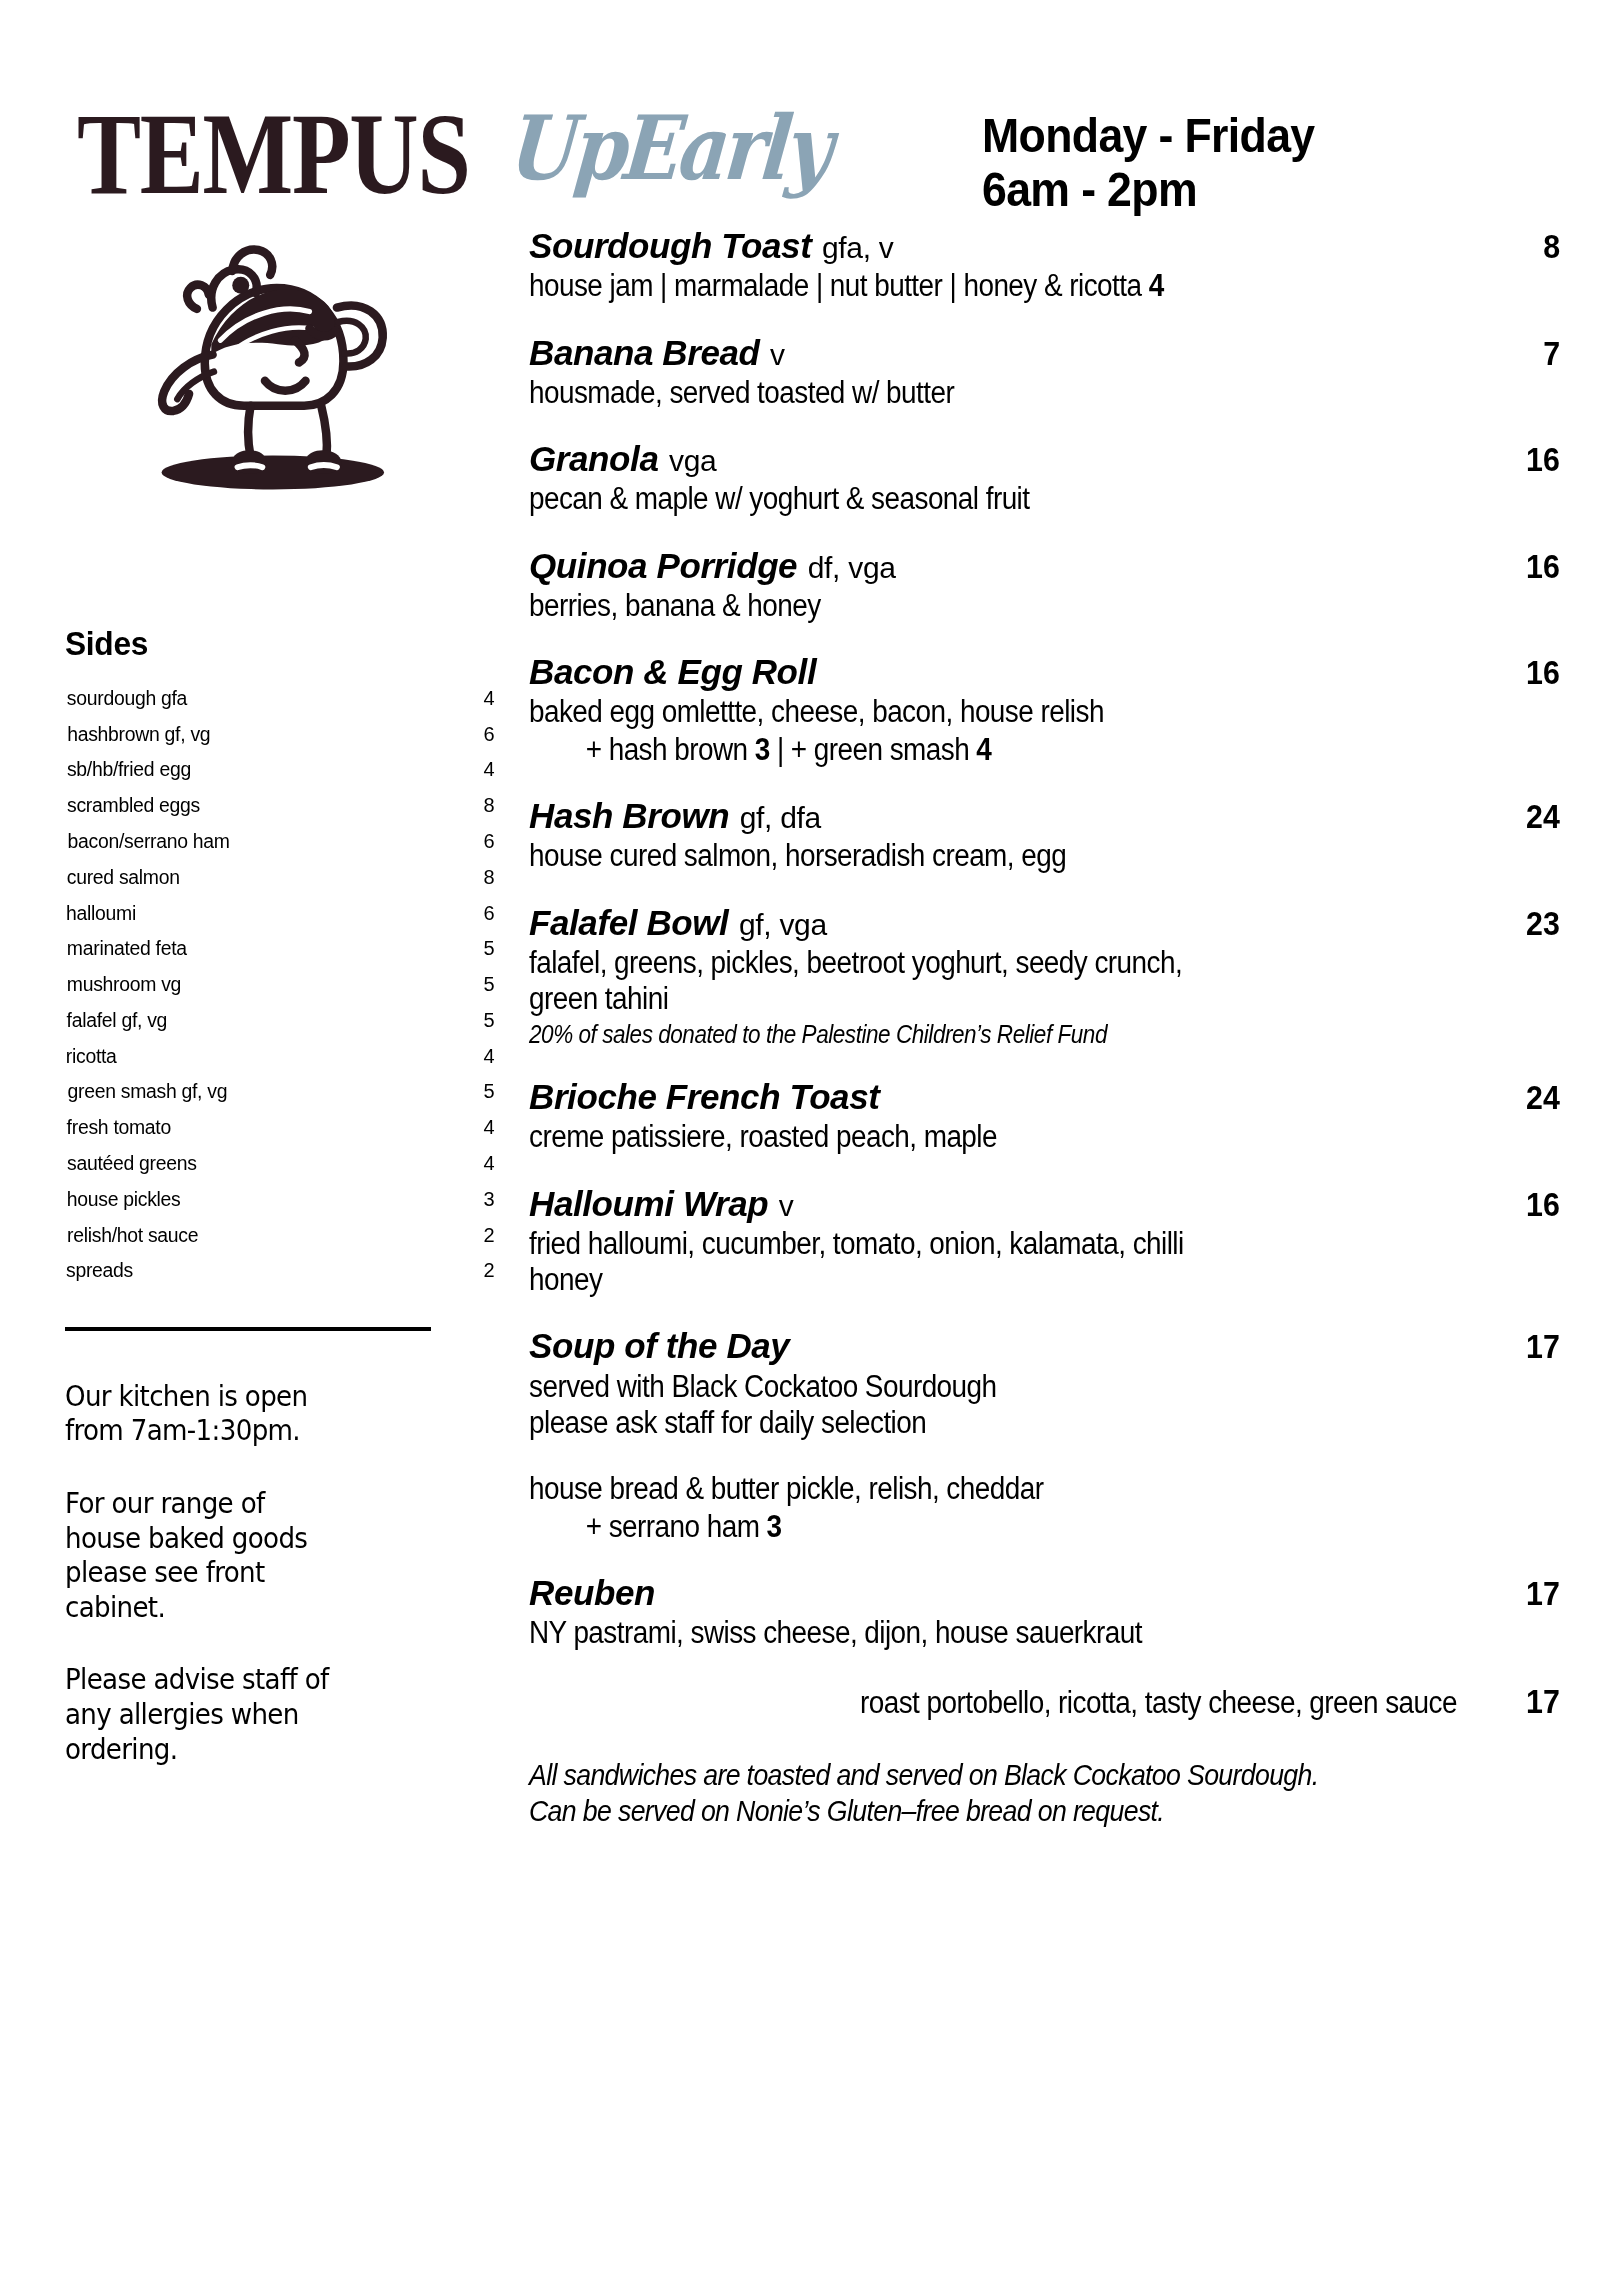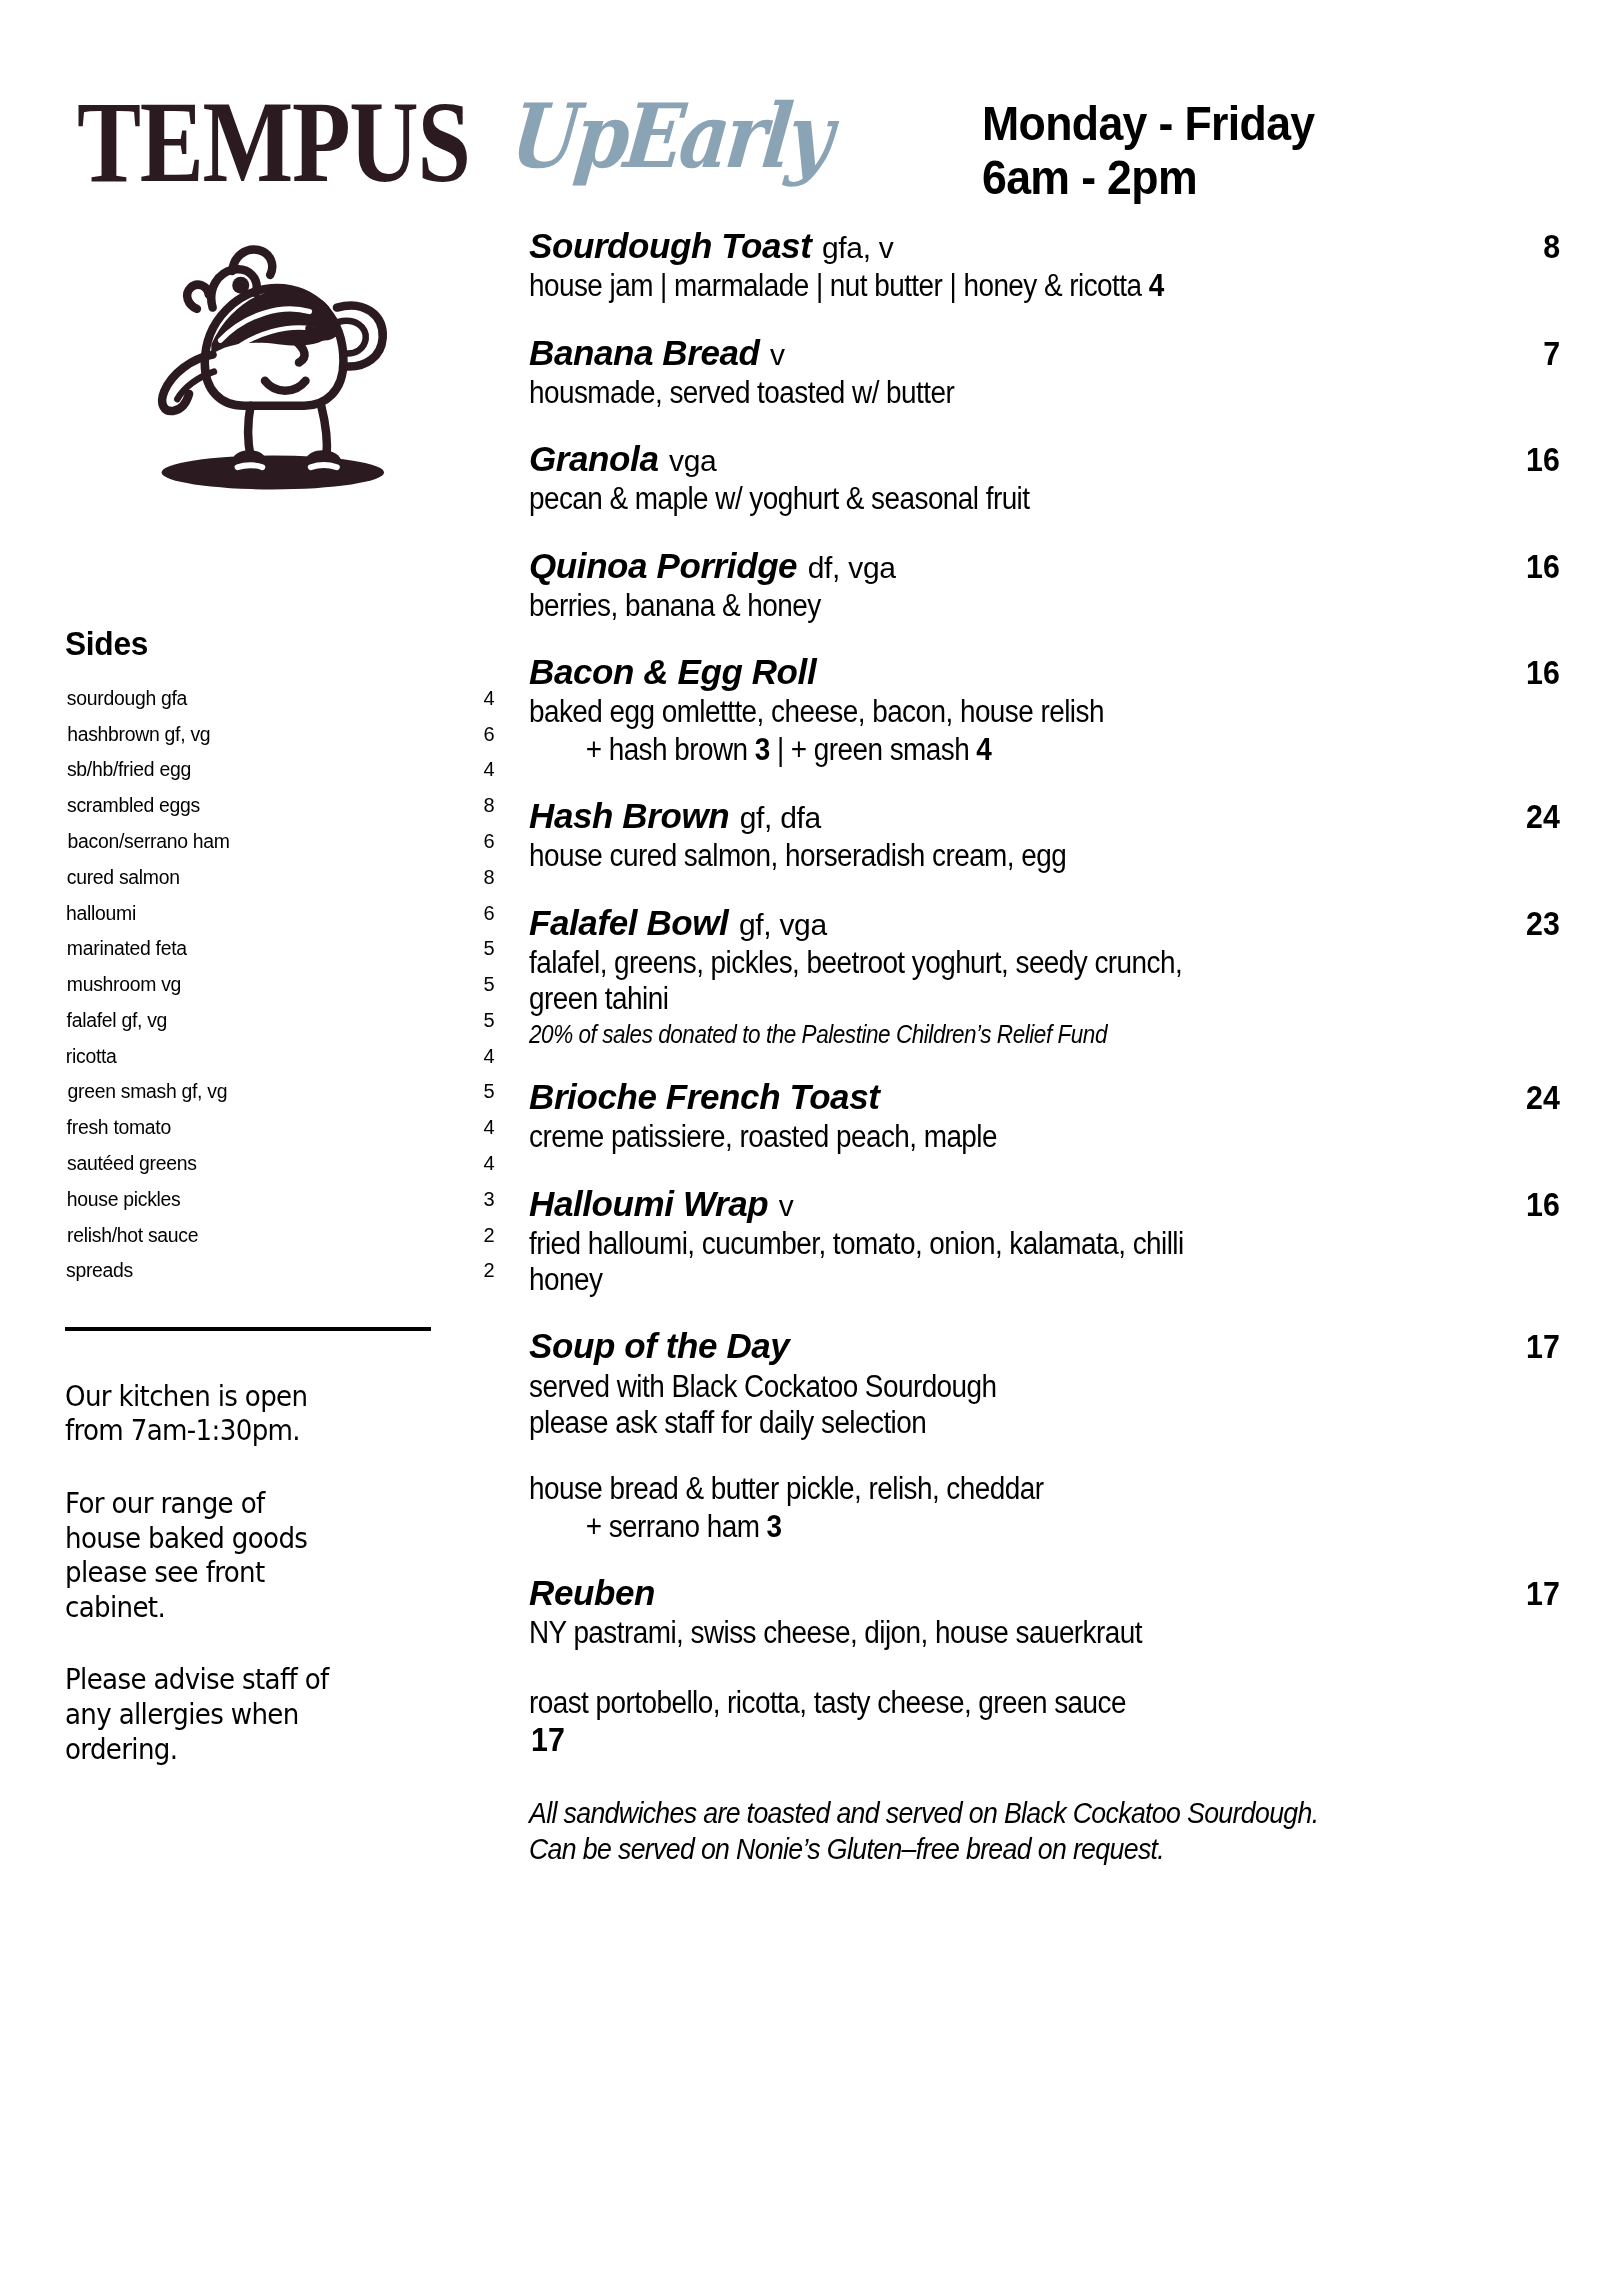--- a/index.html
+++ b/index.html
@@ -12,21 +12,21 @@
     height: 2295px;
     font-family: "Liberation Sans", sans-serif;
     color: #000000;
     position: relative;
     overflow: hidden;
   }
 
   
   #header {
     position: absolute;
-    left: 0; top: 0;
+    left: 0; top: 12px;
     width: 1414px;
     height: 216px;
   }
   #brand-wordmark {
     position: absolute;
     left: 77px;
     top: 84px;
     font-family: "Liberation Serif", serif;
     font-weight: bold;
     font-size: 98px;
@@ -191,21 +191,20 @@
     margin-top: 2.6px;
     transform: scaleX(0.90);
     transform-origin: left top;
   }
 
   
   .desc-price-row {
     display: flex;
     align-items: baseline;
     justify-content: flex-end;
-    flex-direction: column;
   }
   .desc-price-row .item-desc { margin-top: 3.9px; }
 
   #sandwich-note {
     margin-top: 37px;
     font-size: 29px;
     font-style: italic;
     font-weight: 300;
     line-height: 1.22;
     letter-spacing: -0.7px;

